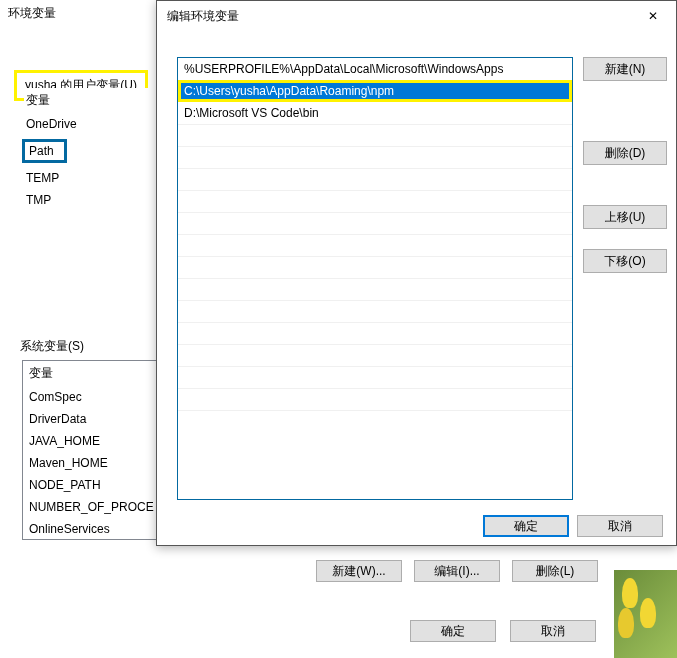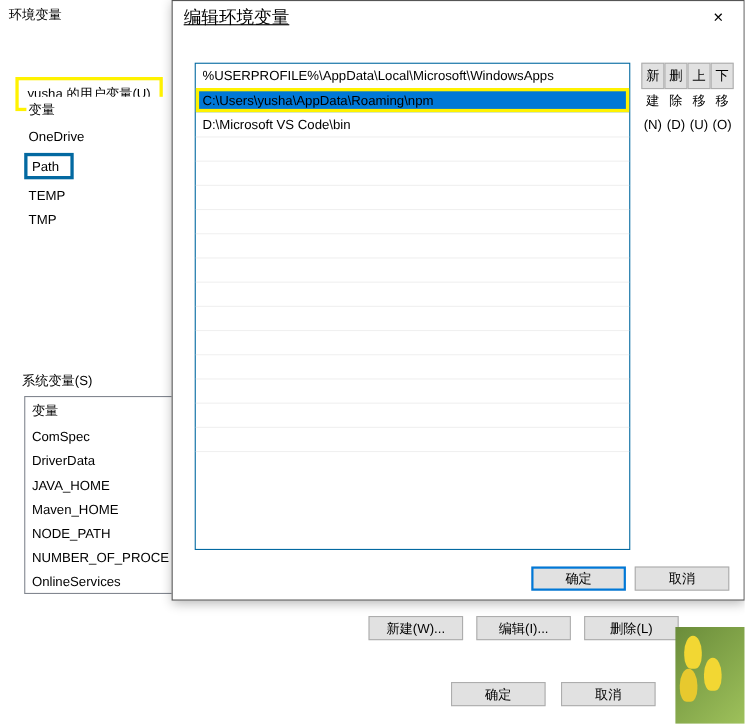--- a/index.html
+++ b/index.html
@@ -12,43 +12,43 @@
     .user-vars-list { position: absolute; left: 24px; top: 88px; width: 130px; background: #fff; }
     .user-vars-list .hdr { padding: 4px 2px; font-weight: normal; }
     .user-vars-list .item { padding: 4px 2px; }
     .path-hl { border: 3px solid #0369a1; display: inline-block; padding: 2px 10px 2px 4px; margin-left: -4px; }
 
     .sys-vars-label { position: absolute; left: 20px; top: 338px; }
     .sys-vars-box { position: absolute; left: 22px; top: 360px; width: 368px; height: 180px; border: 1px solid #828790; background: #fff; }
     .sys-vars-box .hdr { padding: 4px 6px; }
     .sys-vars-box .item { padding: 4px 6px; }
 
-    .parent-btn-row1 { position: absolute; left: 335px; top: 560px; display: flex; gap: 12px; }
+    .parent-btn-row1 { position: absolute; left: 316px; top: 560px; display: flex; gap: 12px; }
     .parent-btn-row2 { position: absolute; left: 410px; top: 620px; display: flex; gap: 14px; }
     .winbtn { width: 86px; height: 22px; background: #e1e1e1; border: 1px solid #adadad; cursor: pointer; text-align: center; line-height: 20px; }
 
     
     .child-dialog {
       position: absolute; left: 156px; top: 0; width: 521px; height: 546px;
       background: #fff; border: 1px solid #555; box-shadow: 0 2px 10px rgba(0,0,0,.3);
     }
     .child-titlebar { height: 30px; display: flex; justify-content: space-between; align-items: center; padding: 0 0 0 10px; }
-    .child-titlebar .title { font-size: 16px; text-decoration: underline; }
+    .child-titlebar .title { font-size: 12px; }
     .close-btn { width: 46px; height: 30px; display: flex; align-items: center; justify-content: center; cursor: pointer; font-family: Arial; font-size: 14px; }
 
     .path-listbox {
       position: absolute; left: 20px; top: 56px; width: 396px; height: 443px;
       border: 1px solid #0369a1; background: #fff;
     }
     .path-listbox .row { height: 22px; line-height: 22px; padding: 0 6px; white-space: nowrap; overflow: hidden; border-bottom: 0; }
-    .path-listbox .row.sel { background: #0078d7; color: #000000; }
+    .path-listbox .row.sel { background: #0078d7; color: #ffffff; }
     .path-listbox .row.sel-hl { outline: 3px solid #fff200; outline-offset: -3px; position: relative; z-index: 1;}
     .path-listbox .grid-line { height: 22px; border-top: 1px solid #f0f0f0; }
 
-    .side-btns { position: absolute; left: 426px; top: 56px; width: 84px; display: flex; flex-direction: row; }
+    .side-btns { position: absolute; left: 426px; top: 56px; width: 84px; display: flex; flex-direction: column; }
     .side-btns .winbtn { width: 84px; height: 24px; line-height: 22px; }
     .side-btns .gap-s { height: 20px; }
     .side-btns .gap-m { height: 40px; }
 
     .child-okrow { position: absolute; left: 326px; top: 514px; display: flex; gap: 8px; }
     .child-okrow .winbtn.primary { border: 2px solid #0078d7; line-height: 18px; }
 
     
     .foliage { position: absolute; left: 614px; top: 570px; width: 63px; height: 88px; background: linear-gradient(135deg,#6a8c3a,#9ec15b); overflow: hidden;}
     .foliage::before { content:""; position:absolute; left:8px; top:8px; width:16px; height:30px; background:#f2d733; border-radius: 50% 50% 40% 40%; box-shadow: 18px 20px 0 0 #f2d733, -4px 30px 0 0 #e7c92e; }

